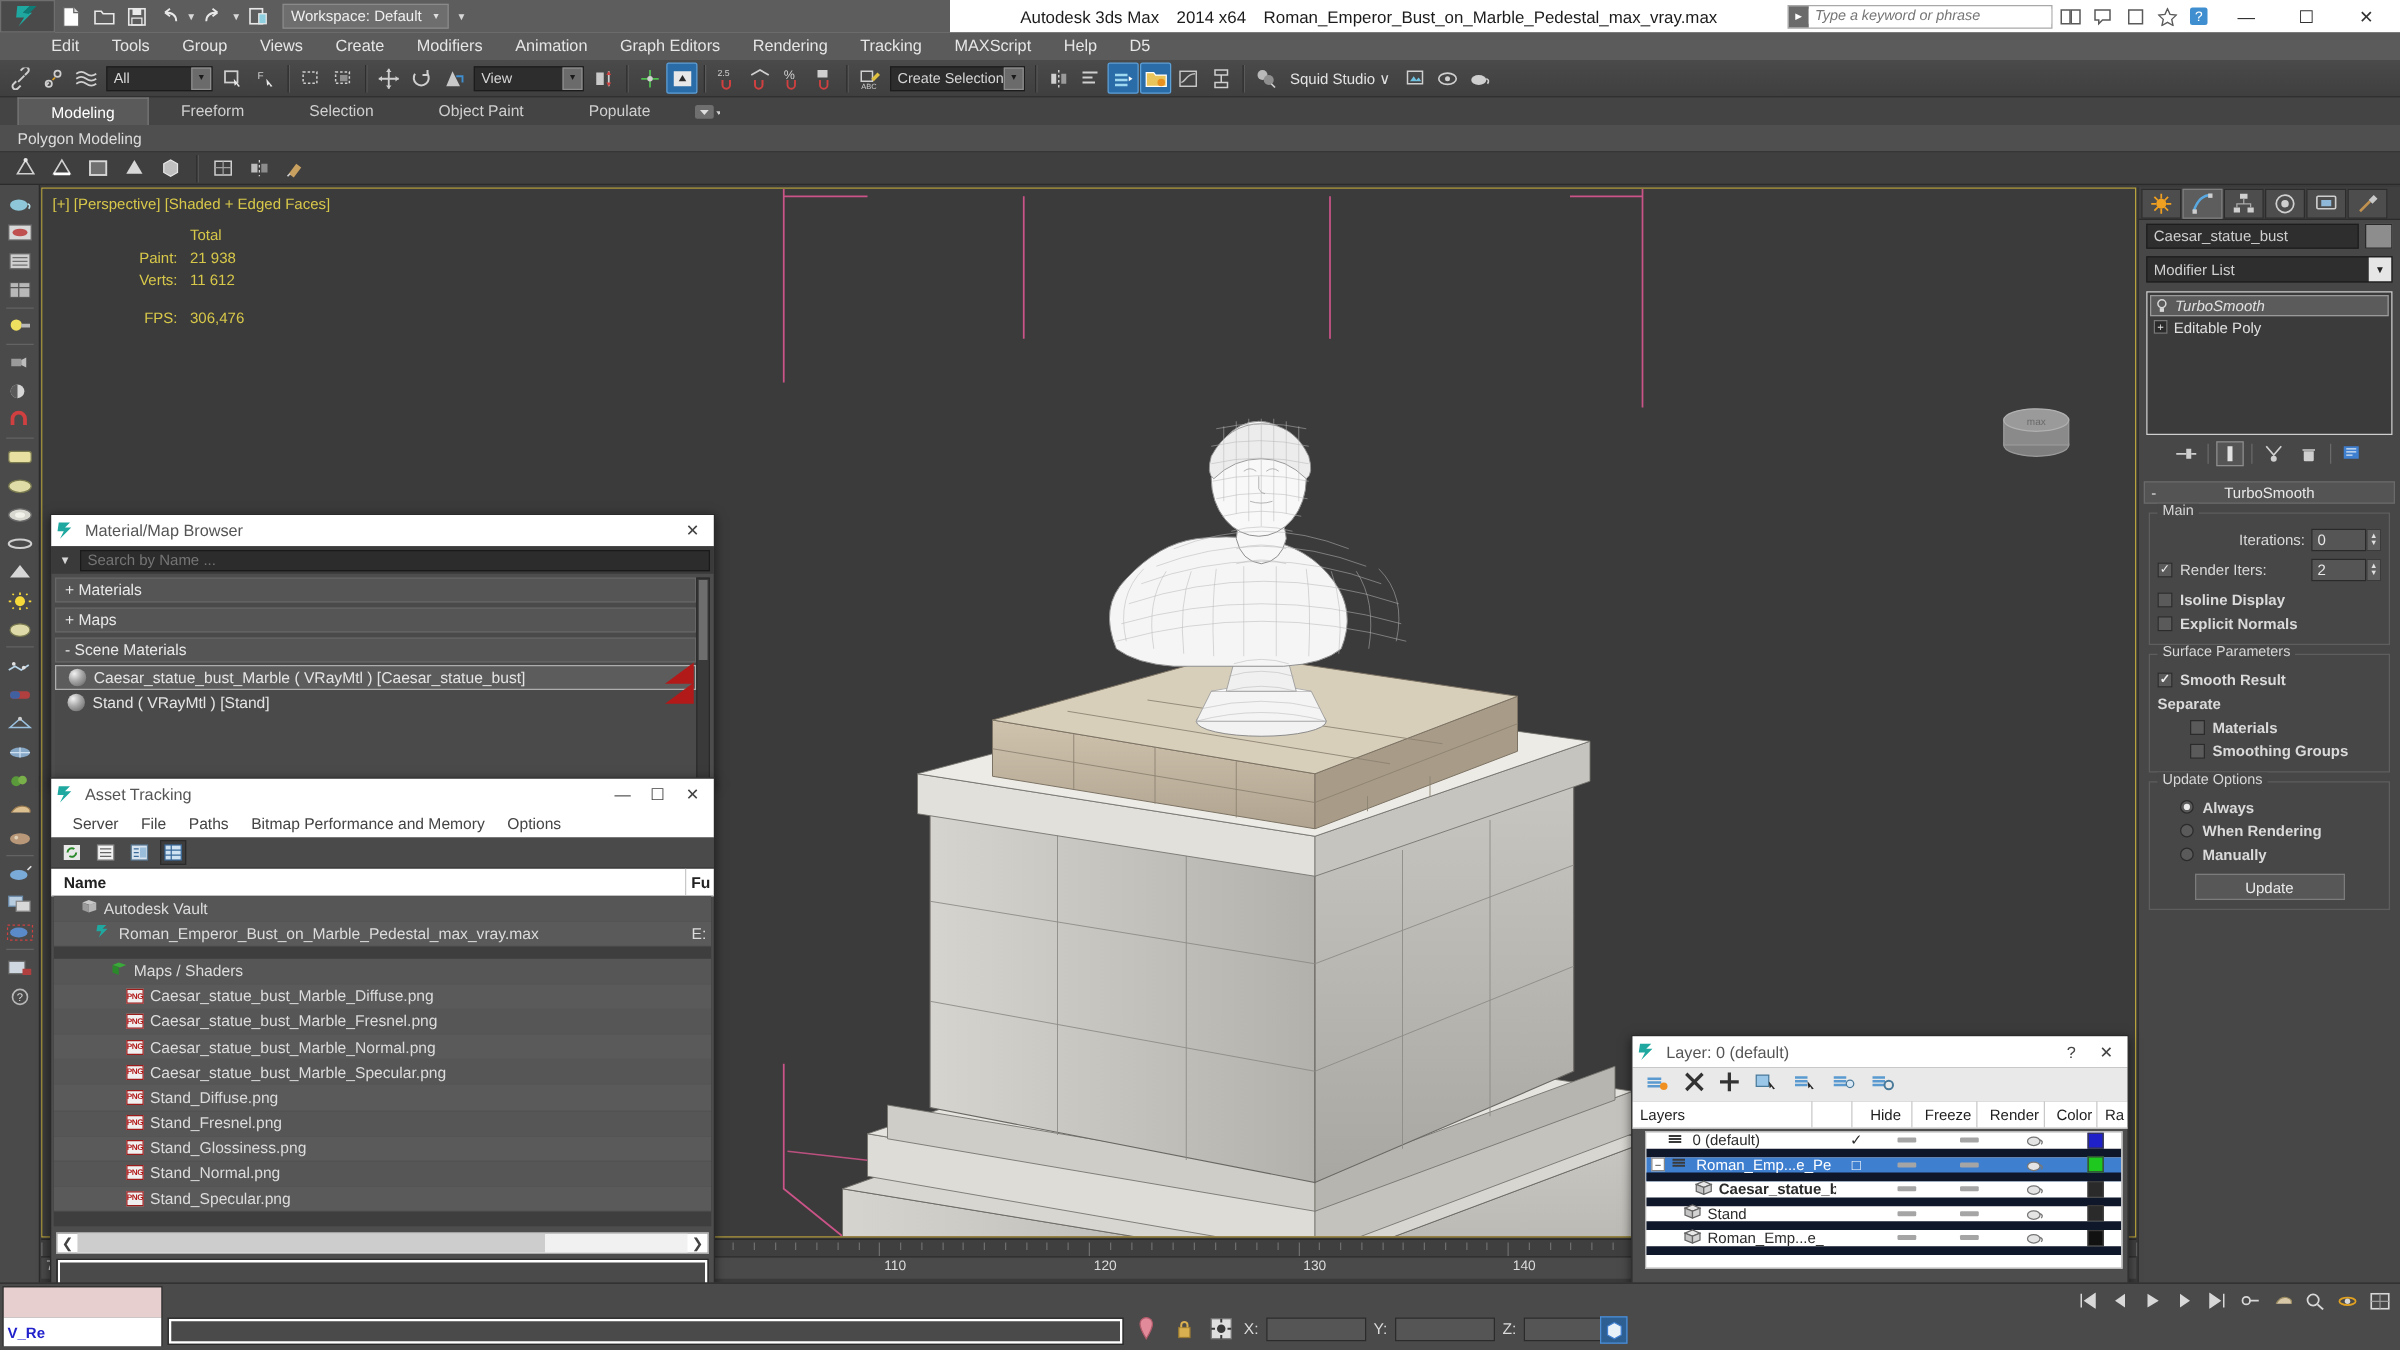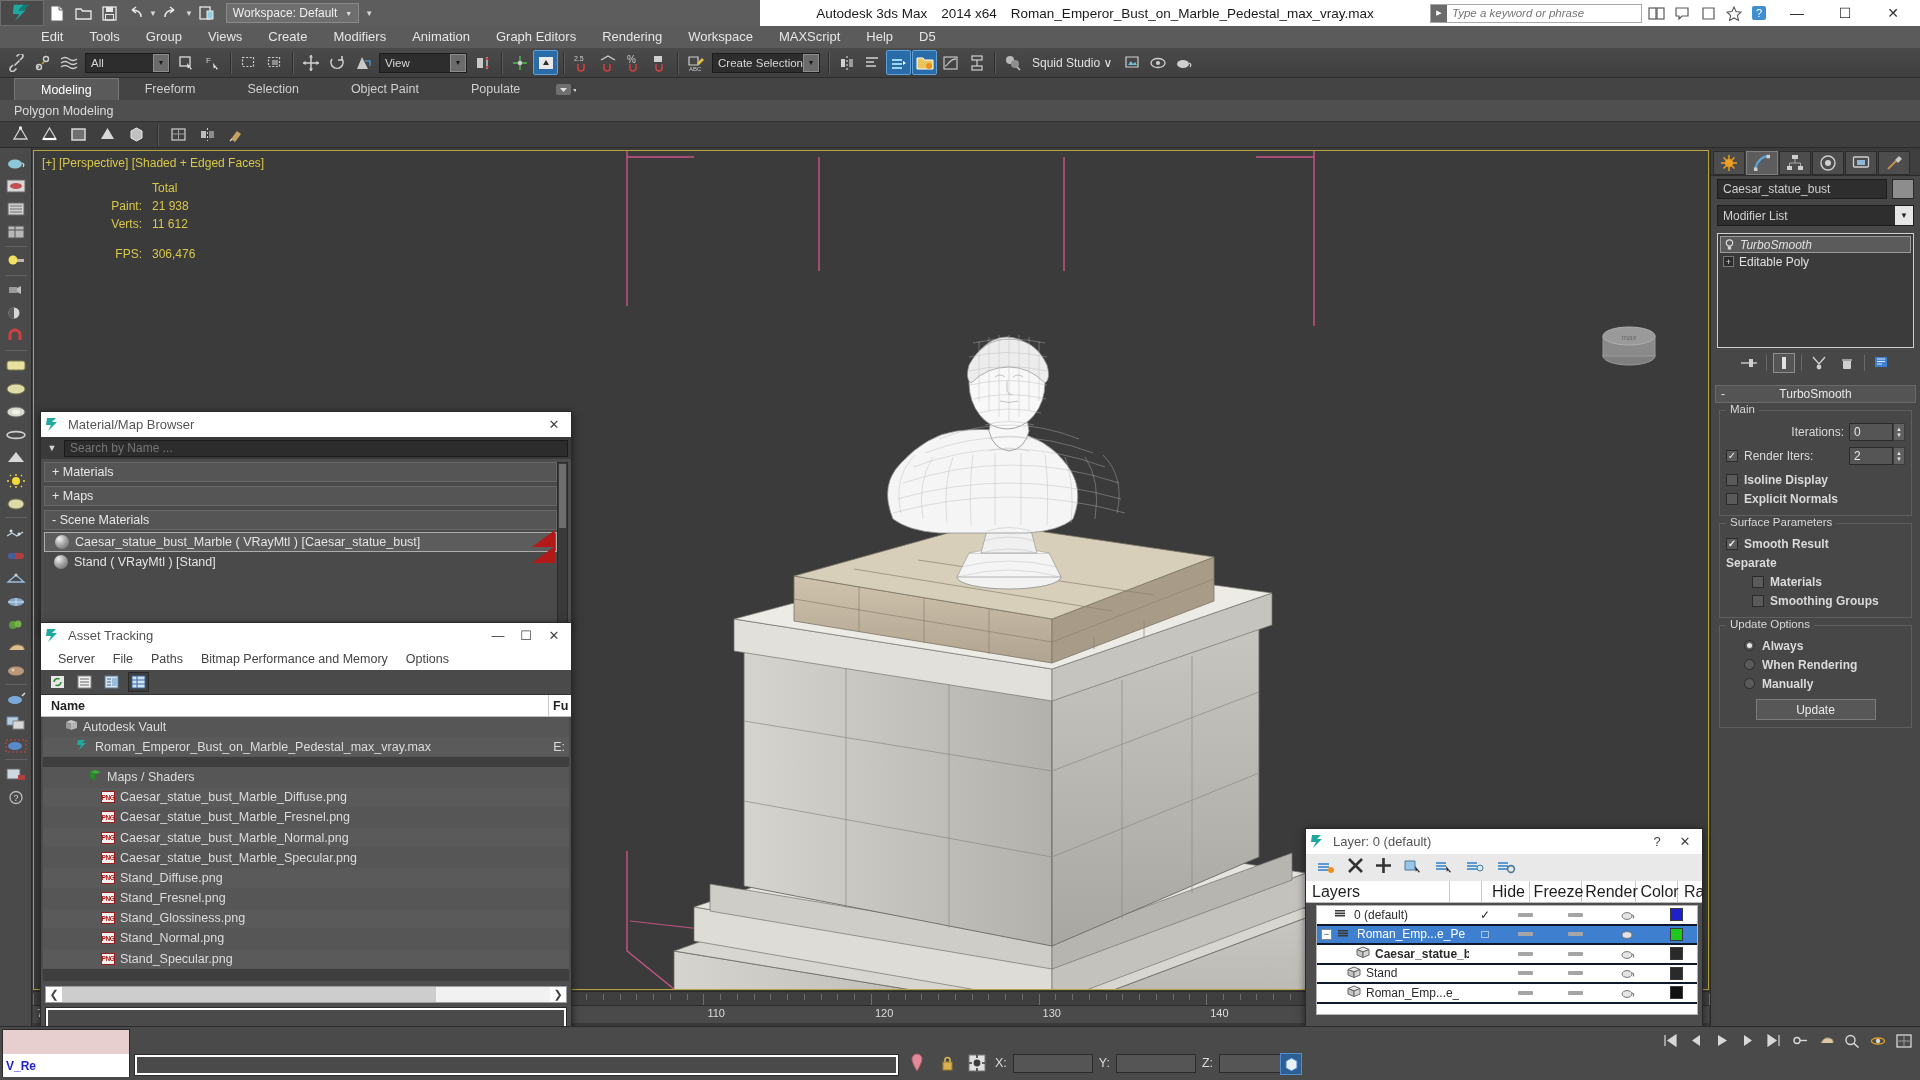--- a/index.html
+++ b/index.html
@@ -198,27 +198,27 @@
   .at-hbar .track { flex:1; height:15px; background:#f1f1f1; position:relative;}
   .at-hbar .thumb { position:absolute; left:0; top:0; width:374px; height:15px; background:#cdcdcd;}
   .at-status { position:absolute; left:4px; right:4px; bottom:6px; height:24px; background:#4a4a4a;
      border:1px solid #2b2b2b; box-shadow:inset 0 0 0 2px #fff;}
 
   
   #layerwin { left:1305px; top:828px; width:398px; height:240px; }
   .ly-tools { height:27px; background:#e9e9e9; display:flex; align-items:center; gap:11px;
      padding-left:10px;}
   .ly-hdr { height:22px; background:#fff; display:flex; align-items:flex-end; color:#1e1e1e;
-     font-size:16px; border-bottom:1px solid #bbb;}
+     font-size:12px; border-bottom:1px solid #bbb;}
   .ly-hdr div { height:100%; display:flex; align-items:center; border-right:1px solid #c9c9c9;
      padding-left:6px;}
   .ly-body { position:absolute; left:10px; right:4px; top:76px; height:110px; background:#fff;
      border:1px solid #b3b3b3; overflow:hidden;}
   .ly-row { height:19.5px; display:flex; align-items:center; font-size:12px; color:#2b2b2b;
-     border-bottom:2px solid #0f172a;}
+     border-bottom:7px solid #0f172a;}
   .ly-row.sel { background:#3f7fd0; color:#fff;}
   .ly-name { flex:1; display:flex; align-items:center; gap:5px; overflow:hidden; white-space:nowrap;}
   .ly-cell { width:48px; display:flex; align-items:center; justify-content:center;}
   .ly-dash { width:15px; height:4px; background:#a5a5a5; border-radius:1px;}
   .swatch { width:13px; height:13px; border:1px solid #3a3a3a;}
   .ly-hbar { position:absolute; left:10px; right:4px; bottom:6px; height:17px; background:#fff;
      border:1px solid #9d9d9d; display:flex; align-items:center;}
 
   
   .statusarea { position:absolute; left:0; bottom:0; width:1920px; height:54px; background:#4a4a4a;
@@ -341,21 +341,21 @@
   <div class="menubar">
     <span class="mi">Edit</span>
     <span class="mi">Tools</span>
     <span class="mi">Group</span>
     <span class="mi">Views</span>
     <span class="mi">Create</span>
     <span class="mi">Modifiers</span>
     <span class="mi">Animation</span>
     <span class="mi">Graph Editors</span>
     <span class="mi">Rendering</span>
-    <span class="mi">Workspace</span>
+    <span class="mi">Tracking</span>
     <span class="mi">MAXScript</span>
     <span class="mi">Help</span>
     <span class="mi">D5</span>
   </div>
 
   <div class="maintool">
     <div class="tbtn">
       <svg width="18" height="18" viewBox="0 0 18 18">
           <path d="M5 11l-2 2a2.5 2.5 0 103.5 3.5l2-2" stroke="#cfcfcf" stroke-width="1.6" fill="none"></path>
           <path d="M12 6l2-2a2.5 2.5 0 10-3.5-3.5l-2 2" stroke="#cfcfcf" stroke-width="1.6" fill="none"></path>

